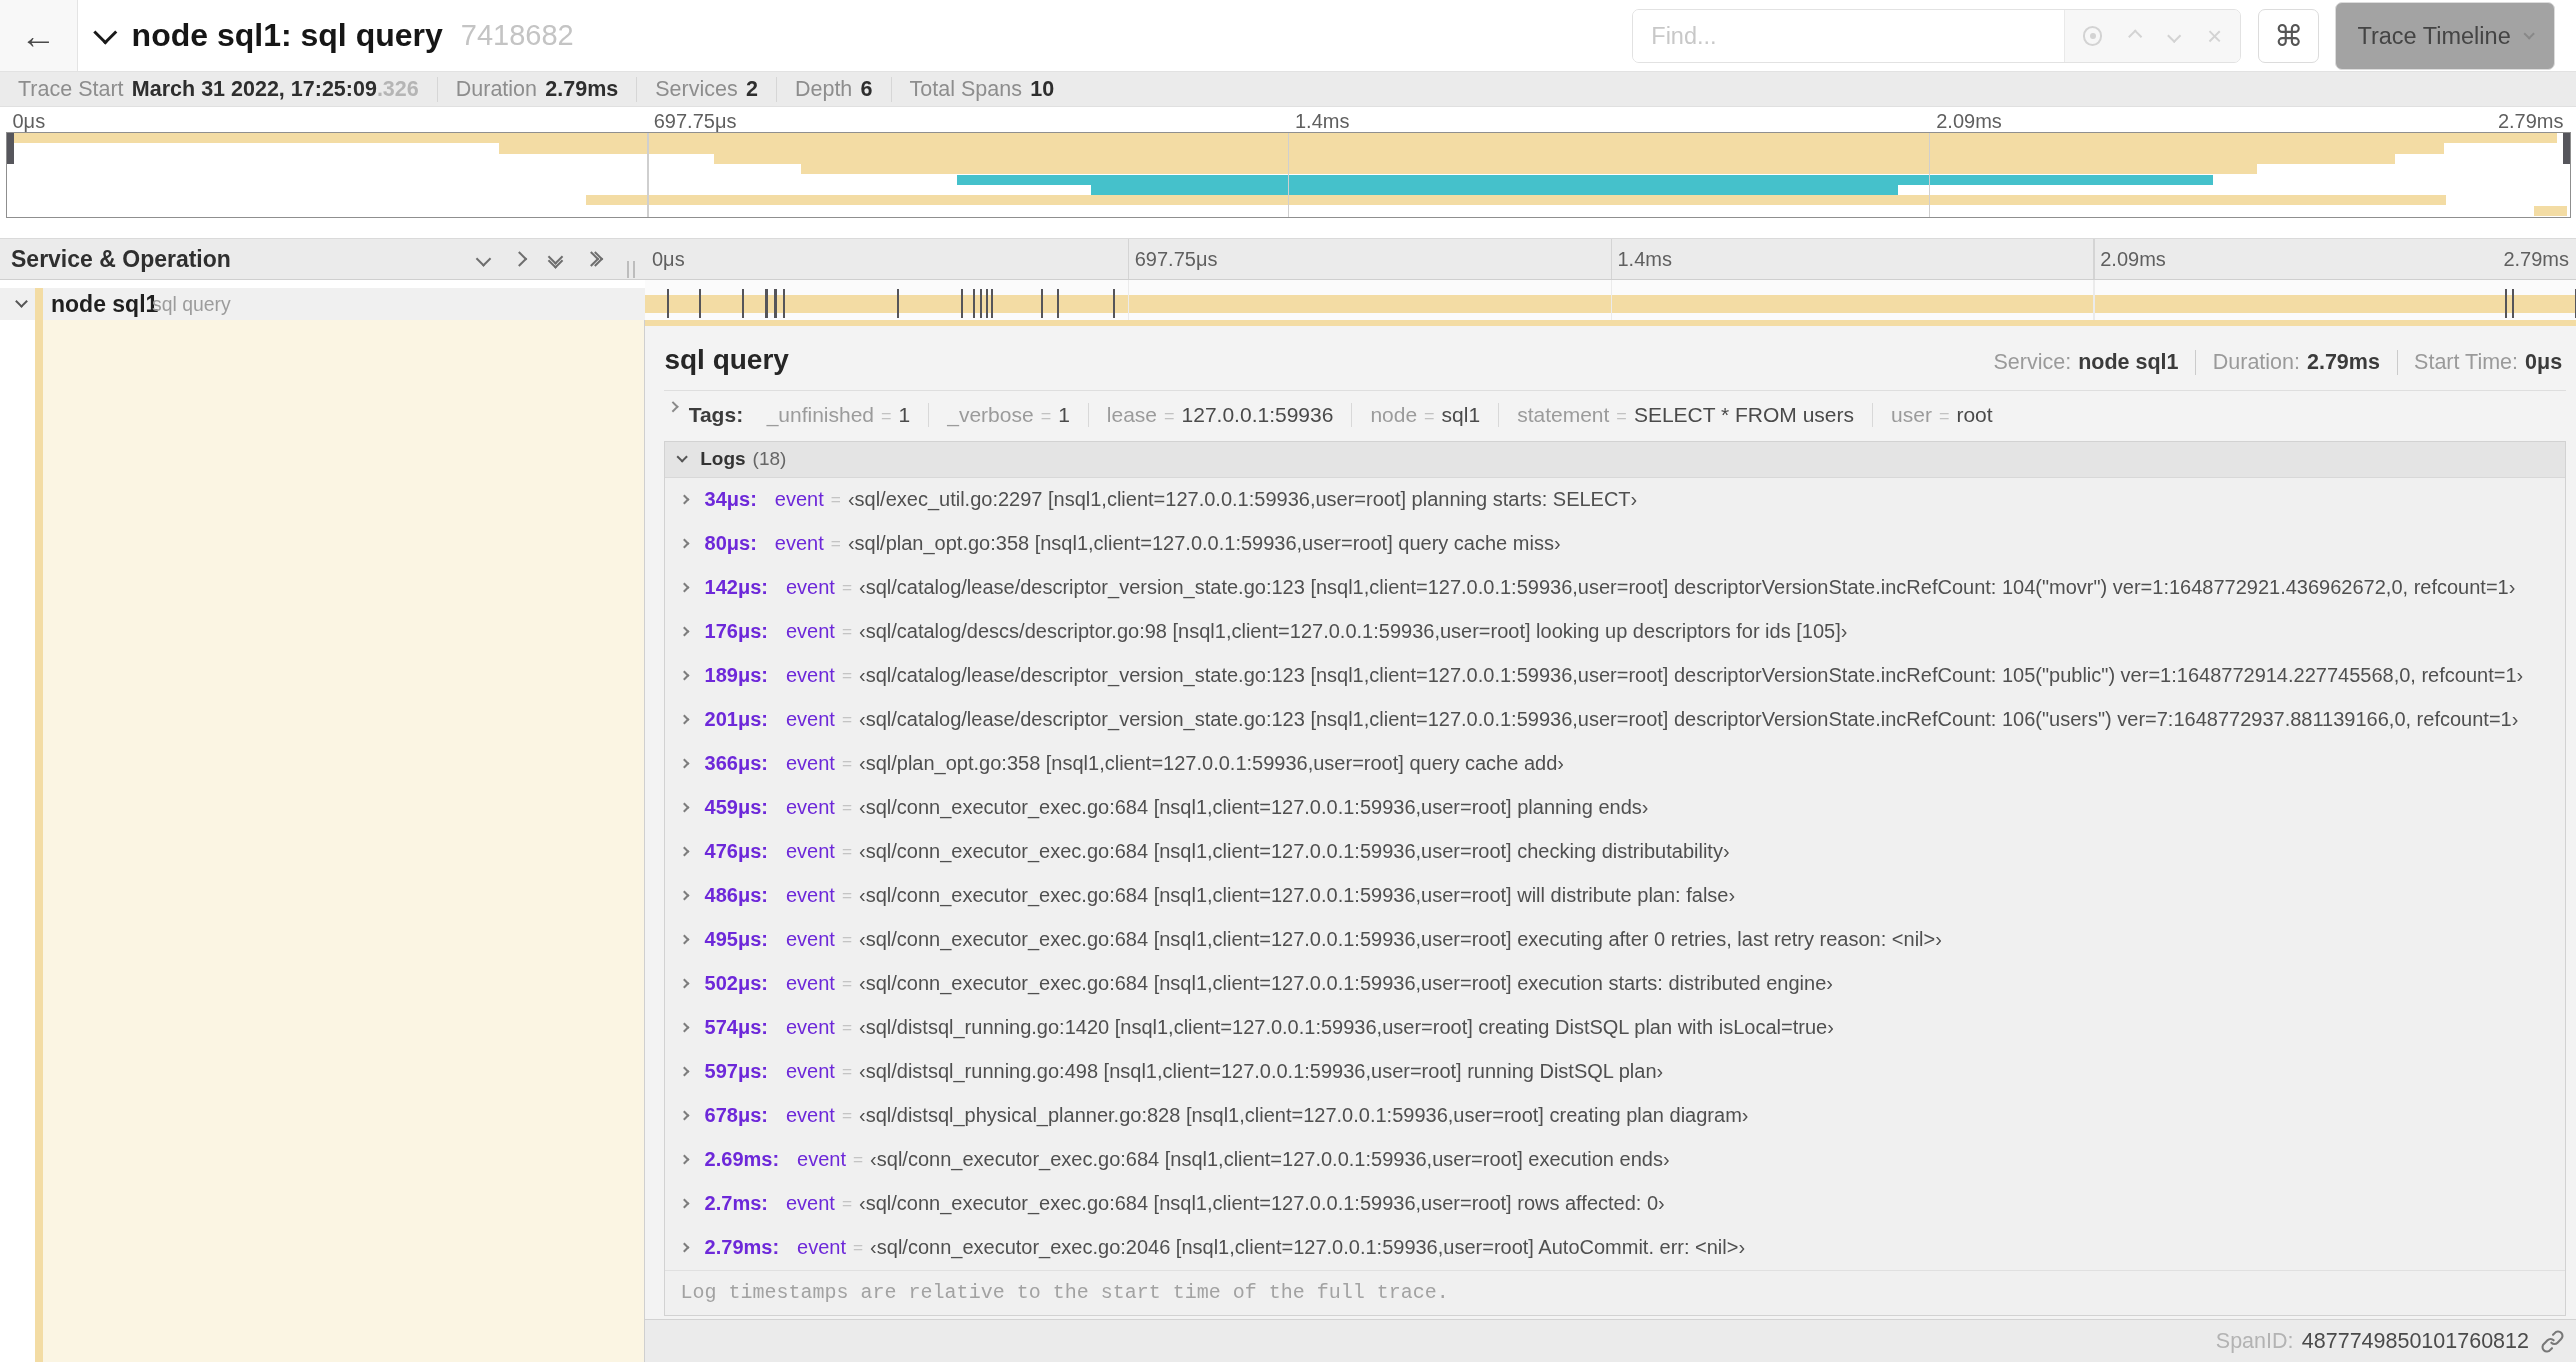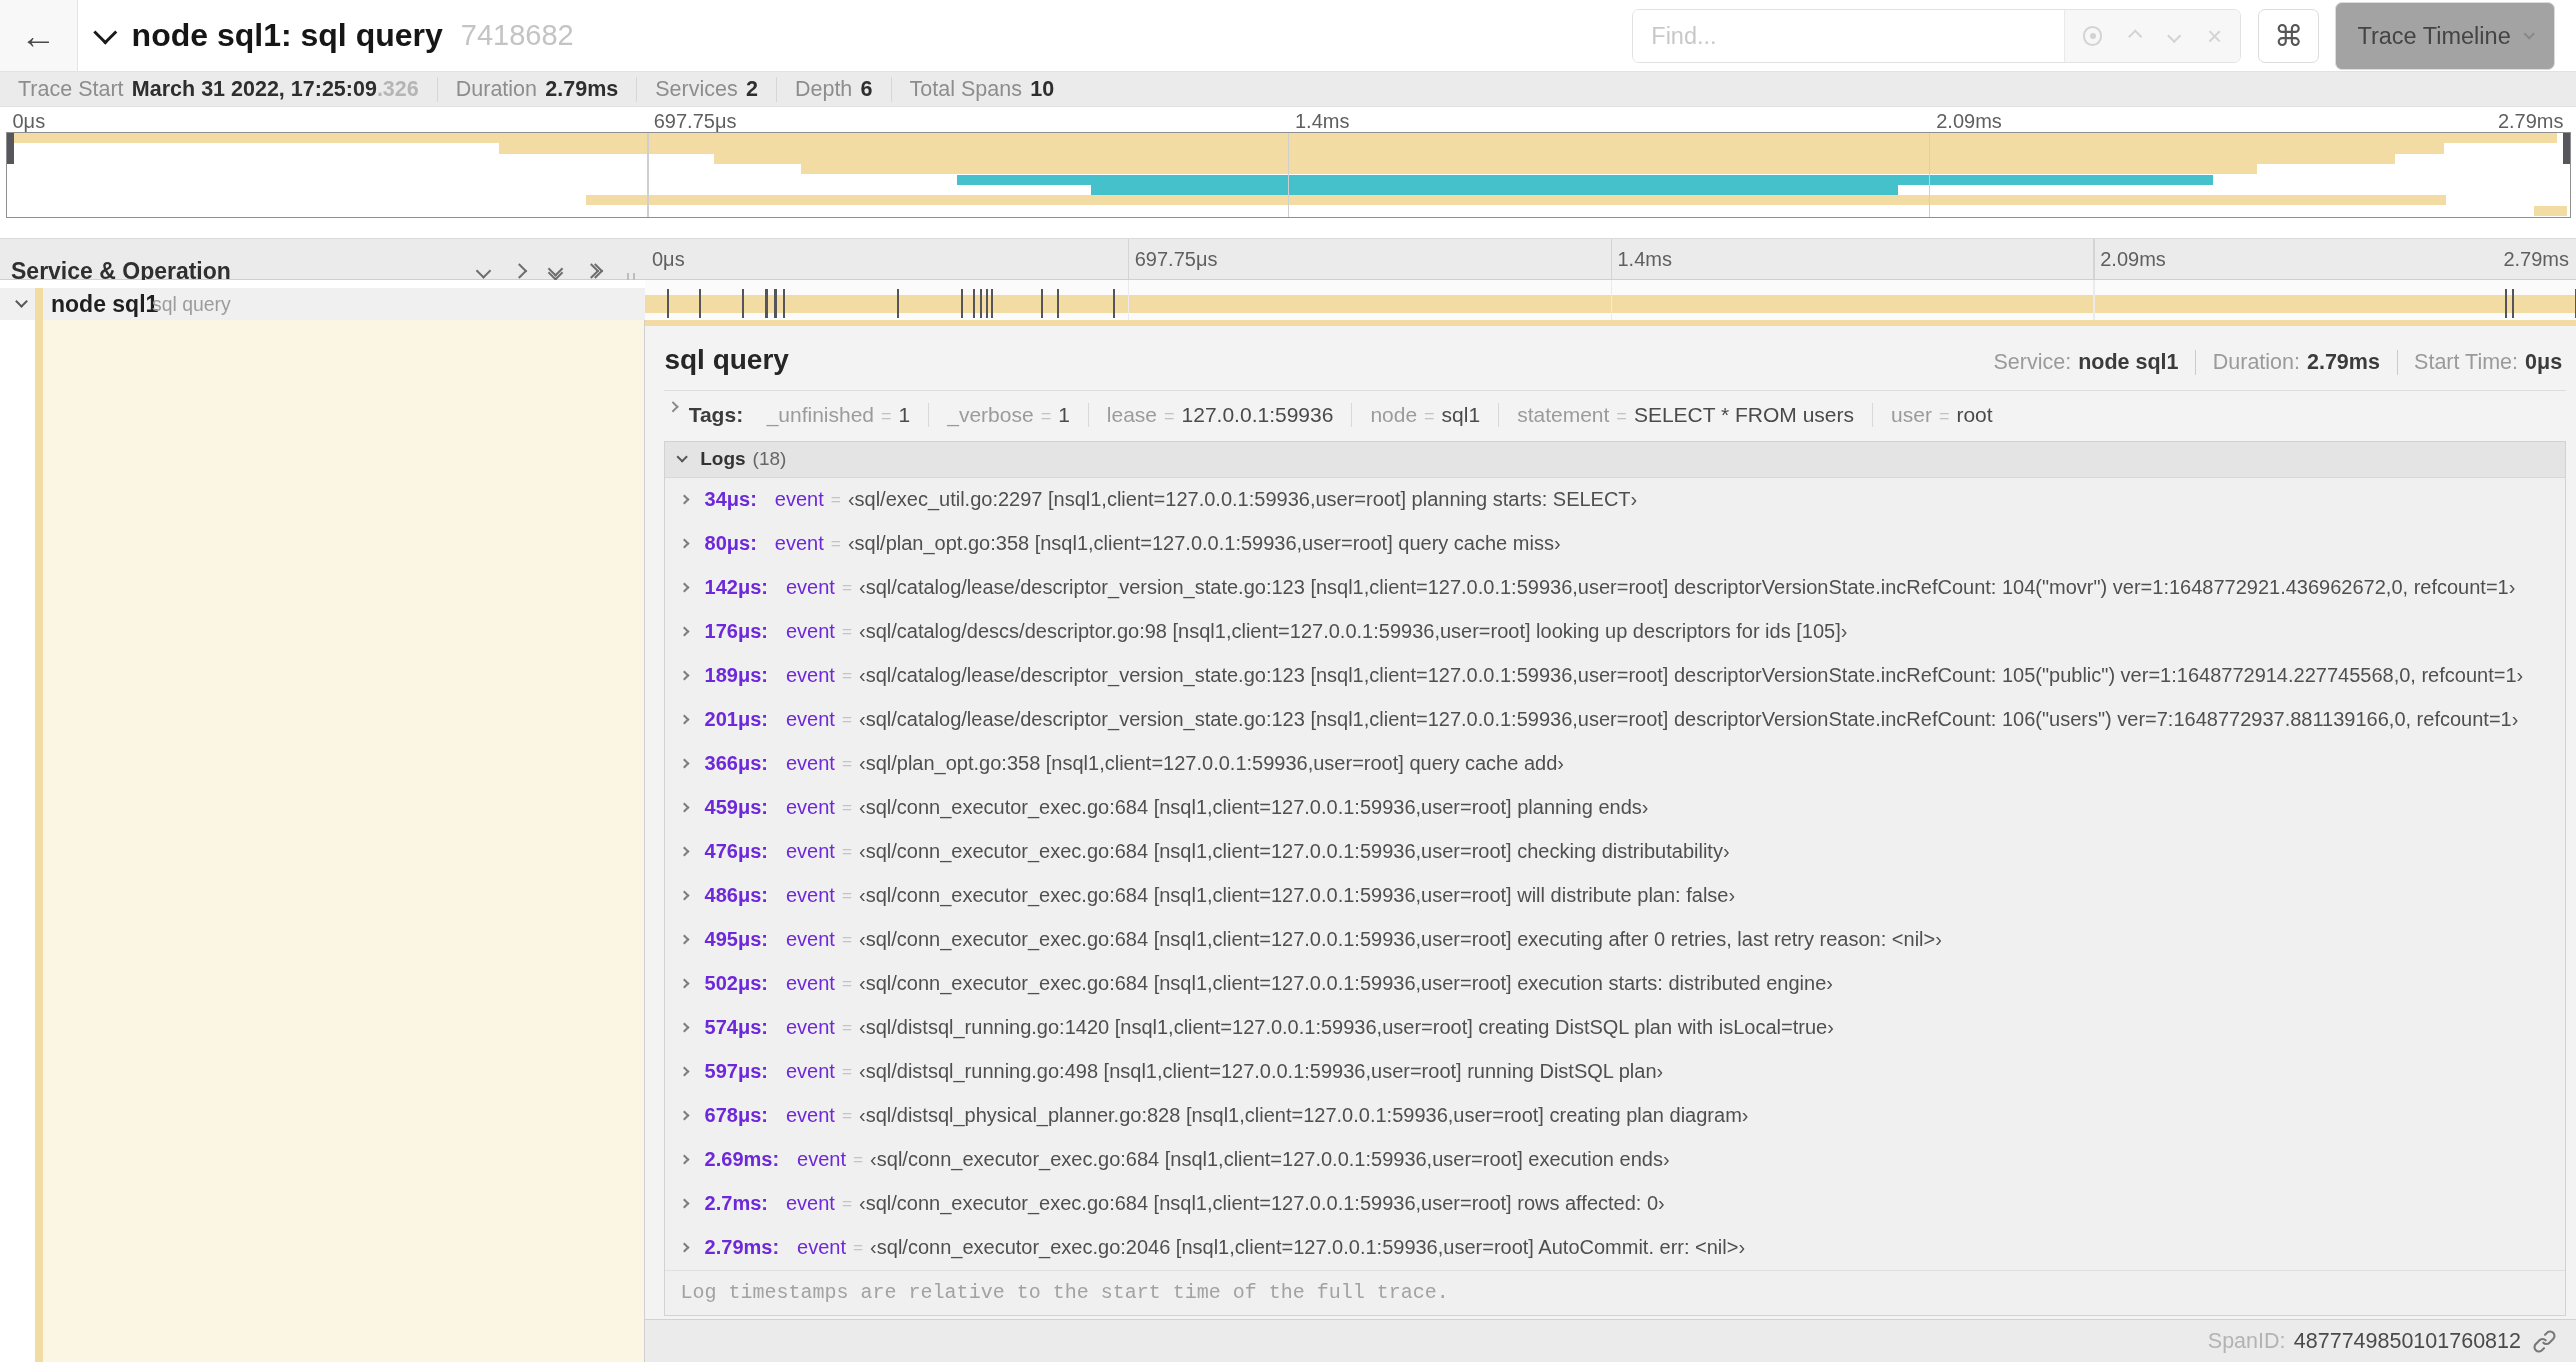--- a/index.html
+++ b/index.html
@@ -63,21 +63,21 @@
   .mini-bar{position:absolute;height:10.4px;}
   .mini-bar.tan{background:var(--tan);}
   .mini-bar.teal{background:var(--teal);}
   .mini-handle{position:absolute;top:0;width:7px;height:30.5px;background:#56565c;}
   #mini-handle-left{left:0;}
   #mini-handle-right{right:0;}
 
   
   #rulerband{position:absolute;left:0;top:238px;width:2576px;height:42px;background:#ebebeb;
     border-top:1.4px solid #dadada;border-bottom:1.4px solid #cfcfcf;}
-  #so-header{position:absolute;left:0;top:12px;width:645px;height:100%;}
+  #so-header{position:absolute;left:0;top:0;width:645px;height:100%;}
   #so-title{position:absolute;left:11px;top:50%;transform:translateY(-50%);font-size:23px;font-weight:bold;color:#2f2f2f;}
   #so-icons{position:absolute;right:44px;top:50%;transform:translateY(-50%);display:flex;gap:25px;align-items:center;color:#6e6e6e;}
   #so-icons .chev{width:11px;height:11px;}
   .dchev-down{display:inline-flex;flex-direction:column;}
   .dchev-down .chev:last-child{margin-top:-7px;}
   .dchev-right{display:inline-flex;}
   .dchev-right .chev:last-child{margin-left:-7px;}
   #col-grip{position:absolute;right:9.7px;bottom:1.4px;display:flex;gap:4.2px;}
   #col-grip div{width:2.1px;height:16.6px;background:#bdbdbd;}
   #timeline-ruler{position:absolute;left:645px;right:0;top:0;bottom:0;}
@@ -134,21 +134,21 @@
   #logs-count{color:#666;}
   .log-row{height:44px;display:flex;align-items:center;padding-left:15.2px;font-size:20px;cursor:pointer;white-space:nowrap;}
   .log-row .chev{width:7px;height:7px;color:#7d7d7d;margin-right:11px;flex:none;}
   .log-ts{font-weight:bold;color:#6d28d9;margin-right:18px;margin-left:6px;}
   .log-key{color:#6d28d9;margin-right:7px;}
   .log-eq{color:#c4c4c4;font-size:17.3px;margin-right:7px;}
   .log-value{color:#4f4f4f;}
   #logs-footnote{padding:9.7px 0 11px 15.2px;font-size:20px;color:#a2a2a2;border-top:1.4px solid #e0e0e0;font-family:Liberation Mono, monospace;}
 
   #bottom-bar{position:absolute;left:0;right:0;bottom:0;height:43px;background:#ebebeb;border-top:1.4px solid #d2d2d2;
-    display:flex;align-items:center;justify-content:flex-end;padding-right:19px;font-size:21.5px;}
+    display:flex;align-items:center;justify-content:flex-end;padding-right:11px;font-size:21.5px;}
   #spanid-label{color:#b3b3b3;margin-right:8.3px;}
   #spanid-value{color:#4a4a4a;}
   #link-icon{margin-left:11px;cursor:pointer;display:flex;}
 </style>
 </head>
 <body>
 
 <div id="topbar">
   <div id="back-btn">
     <span>←</span>

